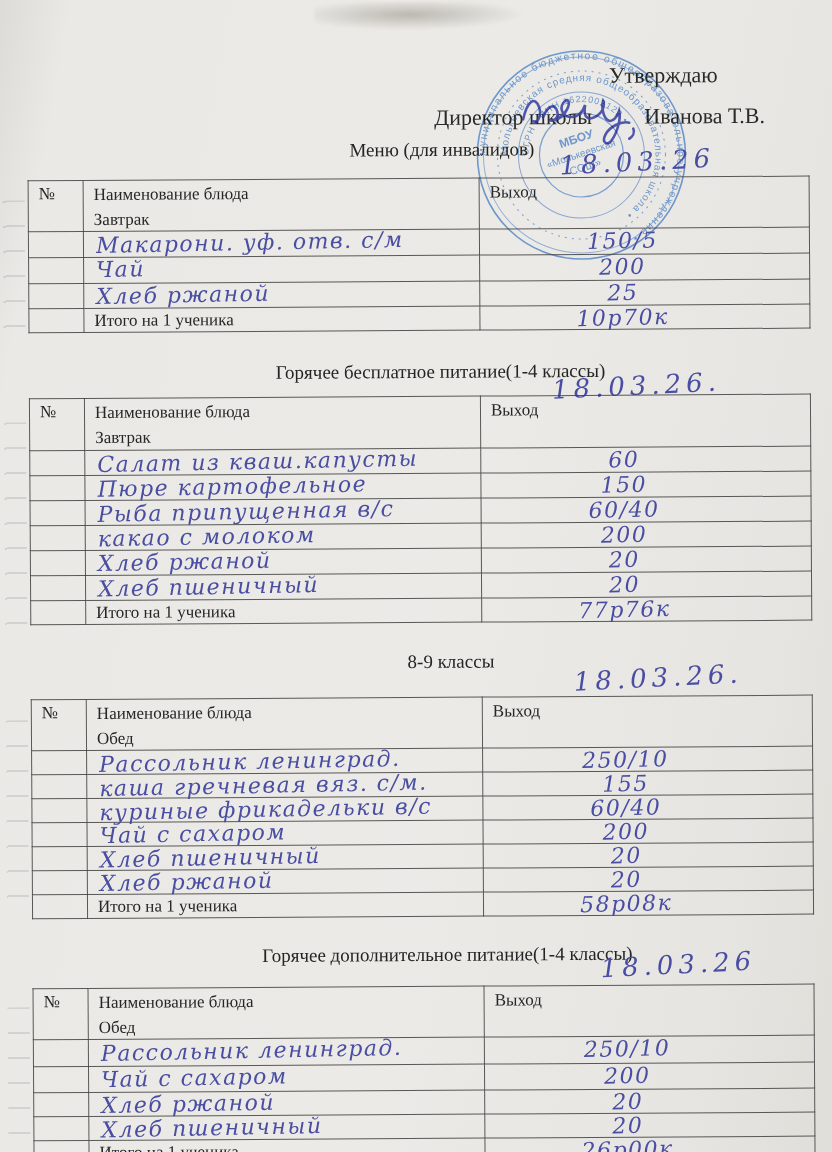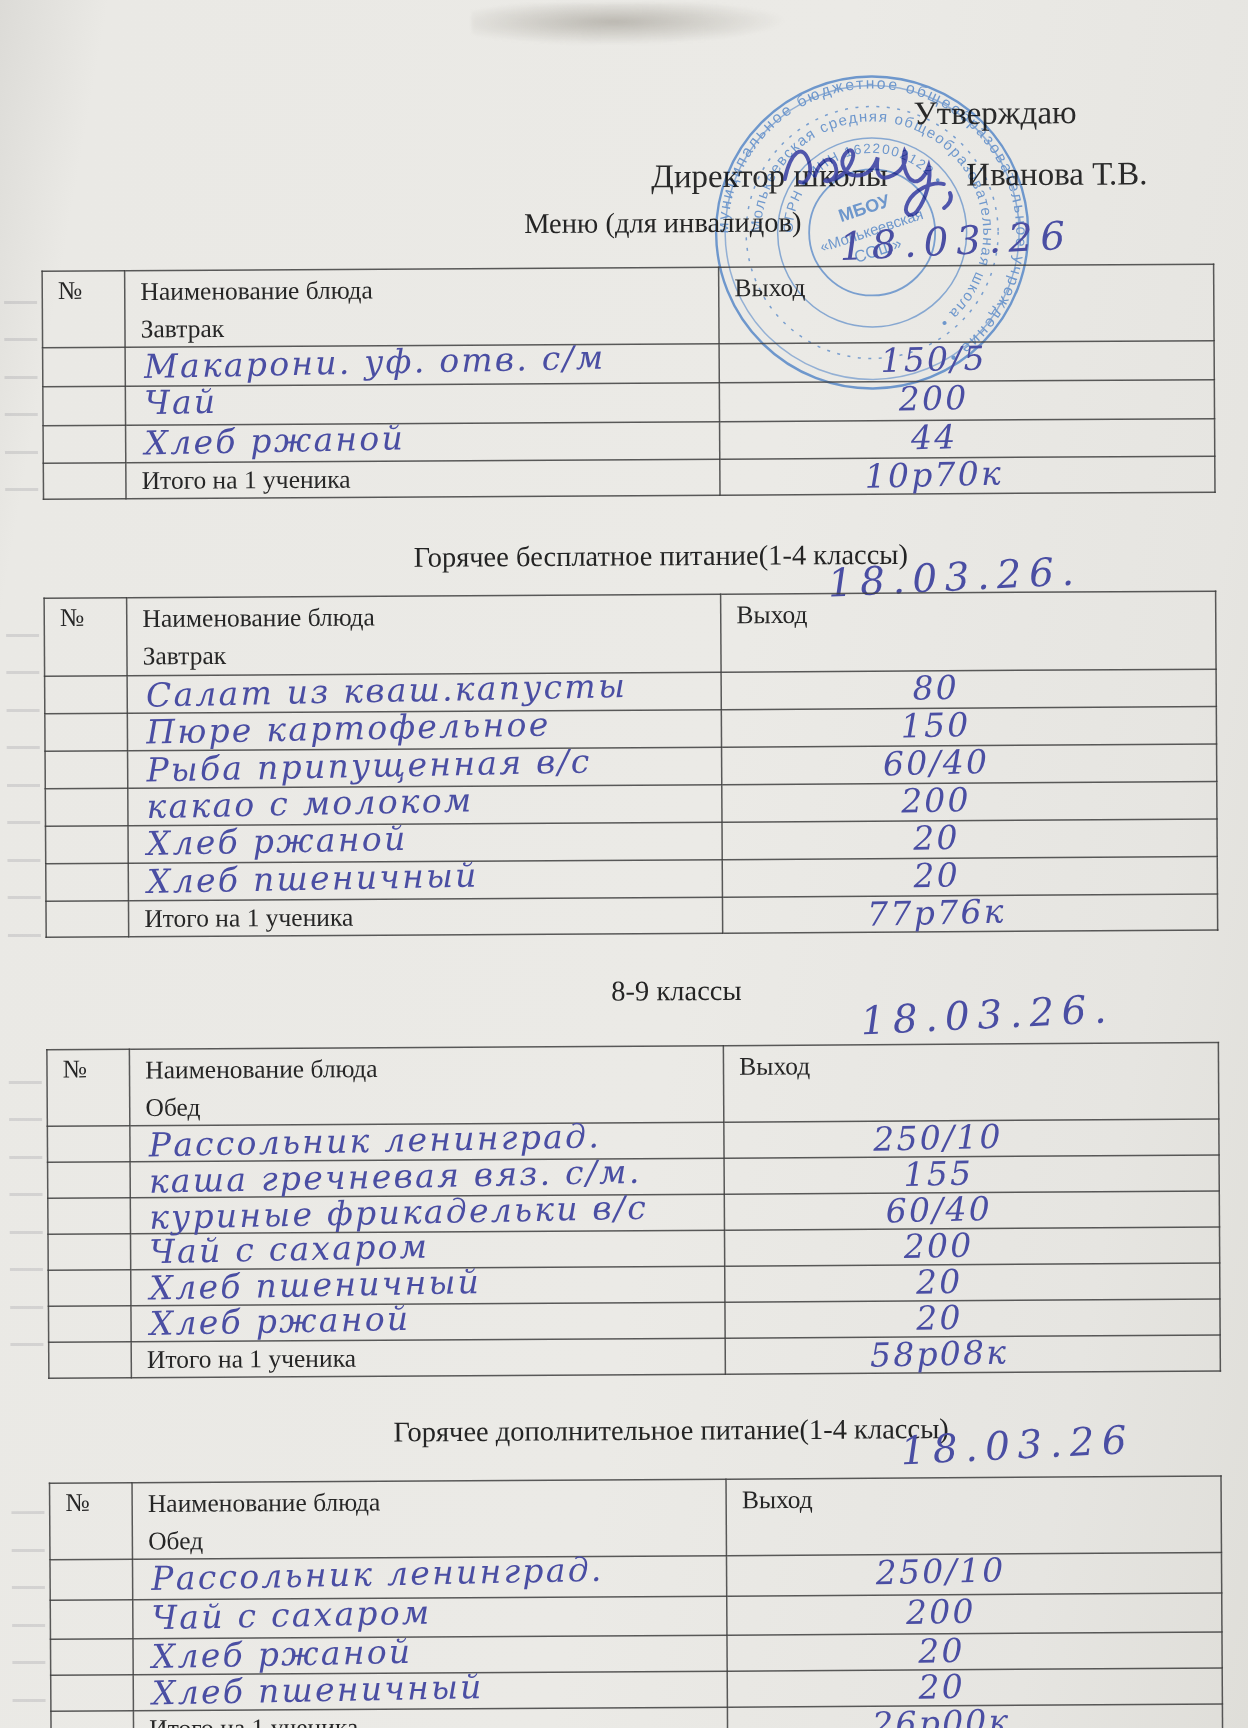--- a/index.html
+++ b/index.html
@@ -113,21 +113,21 @@
       <td class="vout"><span class="hw hw-out">150/5</span></td>
     </tr>
     <tr style="height:26px">
       <td></td>
             <td class="vname"><span class="hw hw-name">Чай</span></td>
       <td class="vout"><span class="hw hw-out">200</span></td>
     </tr>
     <tr style="height:25px">
       <td></td>
             <td class="vname"><span class="hw hw-name">Хлеб ржаной</span></td>
-      <td class="vout"><span class="hw hw-out">44</span></td>
+      <td class="vout"><span class="hw hw-out">25</span></td>
     </tr>
     <tr style="height:24px">
       <td></td>
             <td>
               <div class="total-lbl">Итого на 1 ученика</div>
             </td>
       <td class="vout"><span class="hw hw-out">10р70к</span></td>
     </tr>
   </tbody>
       </table>
@@ -150,21 +150,21 @@
               <div class="hdrname">Наименование блюда</div>
           <div class="hdrname">Завтрак</div>
             </td>
       <td>
               <div class="hdrname">Выход</div>
             </td>
     </tr>
     <tr style="height:25px">
       <td></td>
             <td class="vname"><span class="hw hw-name">Салат из кваш.капусты</span></td>
-      <td class="vout"><span class="hw hw-out">80</span></td>
+      <td class="vout"><span class="hw hw-out">60</span></td>
     </tr>
     <tr style="height:25px">
       <td></td>
             <td class="vname"><span class="hw hw-name">Пюре картофельное</span></td>
       <td class="vout"><span class="hw hw-out">150</span></td>
     </tr>
     <tr style="height:25px">
       <td></td>
             <td class="vname"><span class="hw hw-name">Рыба припущенная в/с</span></td>
       <td class="vout"><span class="hw hw-out">60/40</span></td>

